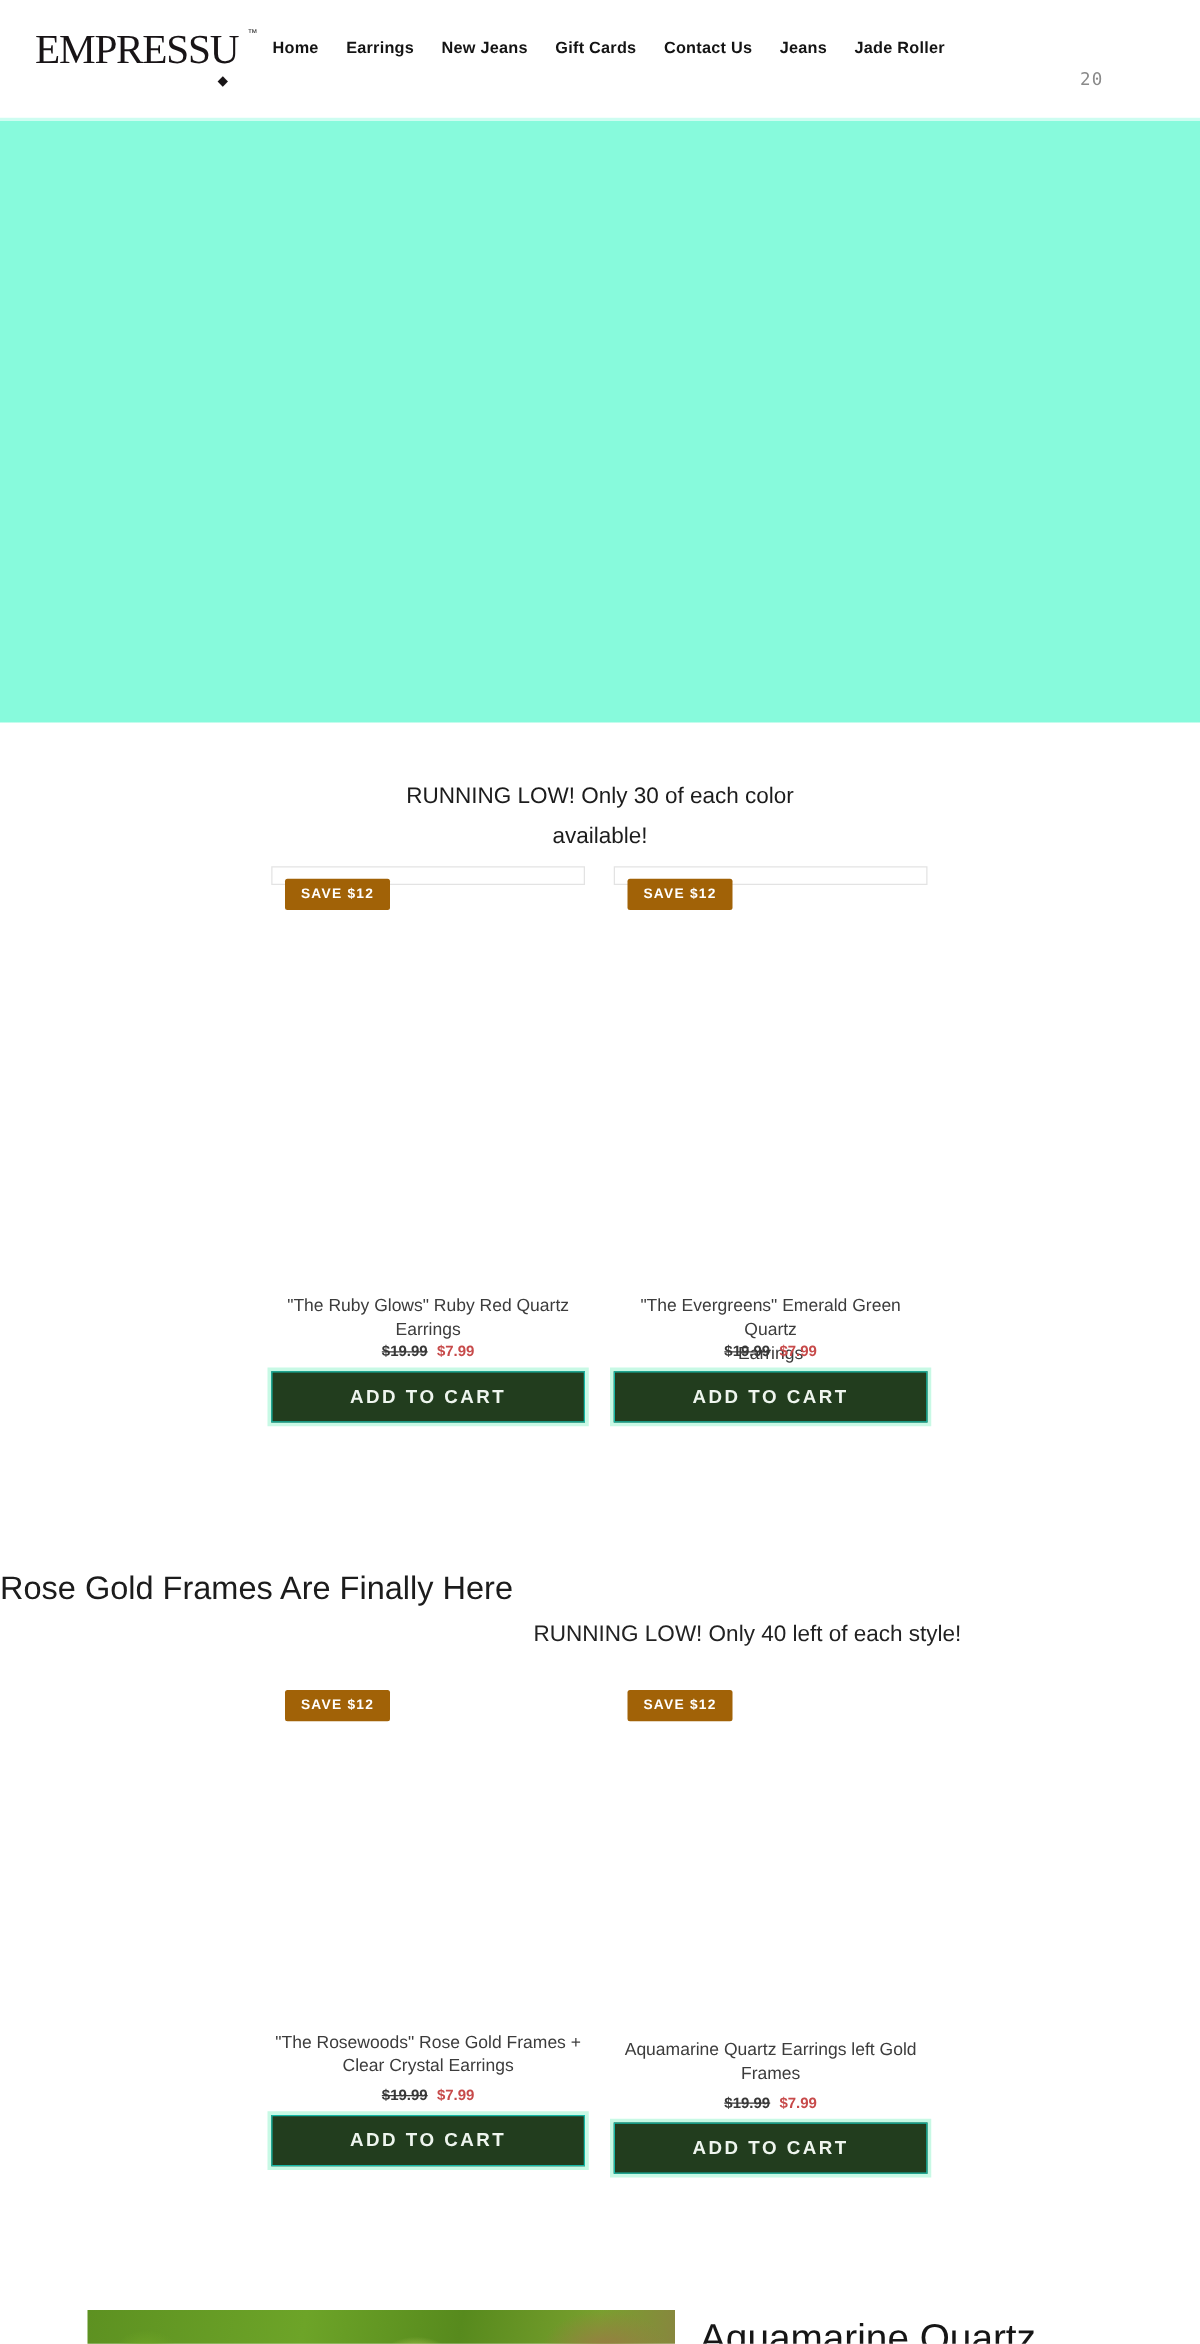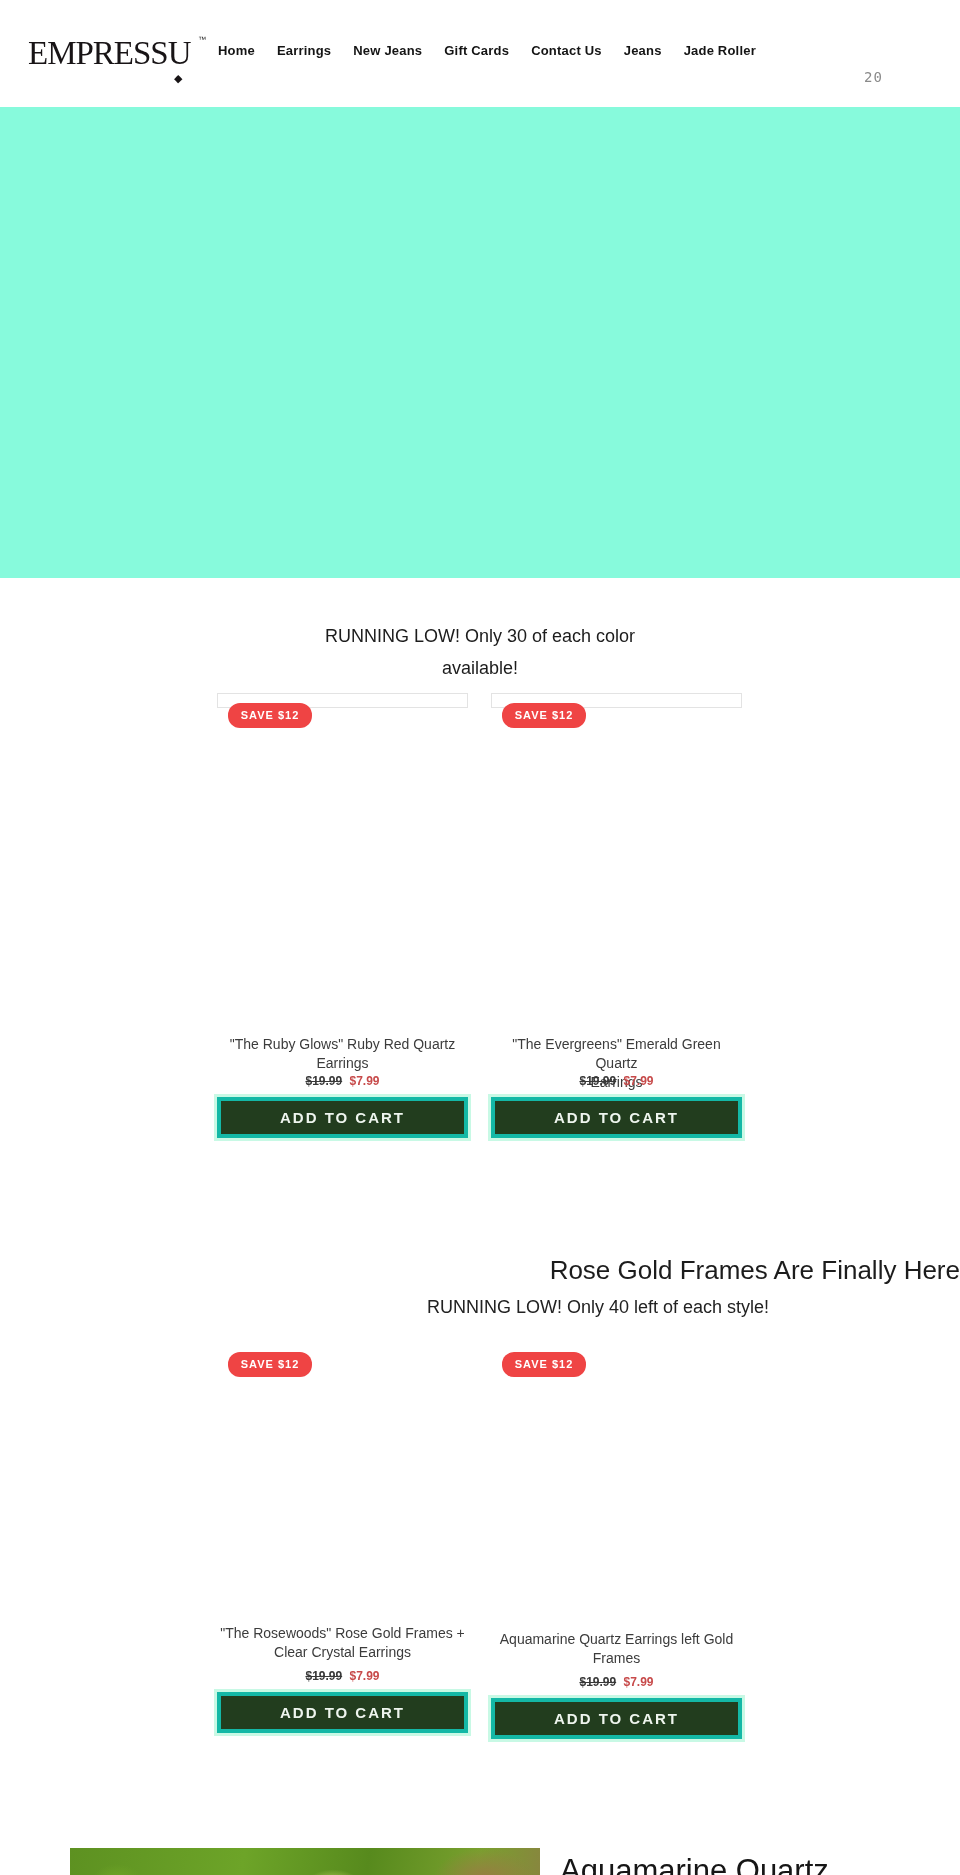--- a/index.html
+++ b/index.html
@@ -7,21 +7,21 @@
   body {
     width:960px; height:1875px;
     position:relative; overflow:hidden;
     font-family:"Liberation Sans", sans-serif;
     color:#1f1f1f;
   }
 
   
   .header {
     position:absolute; left:0; top:0; width:960px; height:94px;
-    background:#ffffff; z-index:5;margin-top:13px;
+    background:#ffffff; z-index:5;
   }
   .logo {
     position:absolute; left:26px; top:14px; width:180px; height:58px;
     cursor:pointer;
   }
   .logo-text {
     font-family:"Liberation Serif", serif;
     font-size:33px; letter-spacing:-1px; color:#181416;
     position:absolute; left:2px; top:8px; white-space:nowrap;
   }
@@ -54,41 +54,41 @@
   }
 
   
   .sec1-heading {
     position:absolute; left:0; top:620px; width:960px;
     text-align:center; font-size:18px; line-height:32px;
     font-weight:400; color:#1c1c1c;
   }
   .sec2-heading {
     position:absolute; left:0; top:1254px; width:960px;
-    text-align:right; font-size:26px; line-height:32px;
+    text-align:left; font-size:26px; line-height:32px;
     font-weight:400; color:#1c1c1c;
   }
   .sec2-sub {
     position:absolute; left:0; top:1297px; width:769px;
     text-align:right; font-size:18px; font-weight:400; color:#222;
   }
 
   
   .grid { position:absolute; left:217px; width:525px; display:flex; gap:23px; }
   .grid-1 { top:693px;  height:450px; }
   .grid-2 { top:1352px; height:400px; }
   .card { position:relative; width:251px; }
 
   .img-strip {
     position:absolute; left:0; top:0; width:251px; height:15px;
     background:#ffffff; border:1px solid #e3e3e3;
   }
   .badge {
     position:absolute; left:11px; width:84px; height:25px;
-    background:#ef4444; border-radius:12px;
+    background:#a16207; border-radius:2px;
     color:#ffffff; font-size:11px; font-weight:bold; letter-spacing:1px;
     text-align:center; line-height:25px;
   }
   .grid-1 .badge { top:10px; }
   .grid-2 .badge { top:0; }
 
   .p-title {
     position:absolute; left:0; width:251px; text-align:center;
     font-size:14px; line-height:19px; color:#3c3c3c;
   }
@@ -99,21 +99,21 @@
     position:absolute; left:0; width:251px; text-align:center;
     font-size:12px; font-weight:bold; color:#383838;
   }
   .grid-1 .p-price { top:381px; }
   .grid-2 .p-price { top:317px; }
   .old-price { text-decoration:line-through; color:#383838; }
   .sale-price { color:#c74a4a; margin-left:4px; }
 
   .add-btn {
     position:absolute; left:0; width:251px; height:41px;
-    background:#223d1e; border:4px solid #14b8a6;
+    background:#223d1e; border:1px solid #14b8a6;
     box-shadow:0 0 0 3px #c8f9e5;
     color:#eef5ee; font-family:"Liberation Sans", sans-serif;
     font-size:15px; font-weight:bold; letter-spacing:2px;
     text-align:center; cursor:pointer;
   }
   .grid-1 .add-btn { top:404px; }
   .grid-2 .add-btn { top:340px; }
   .card.shift-down .p-title { margin-top:6px; }
   .card.shift-down .p-price { margin-top:6px; }
   .card.shift-down .add-btn { margin-top:6px; }

